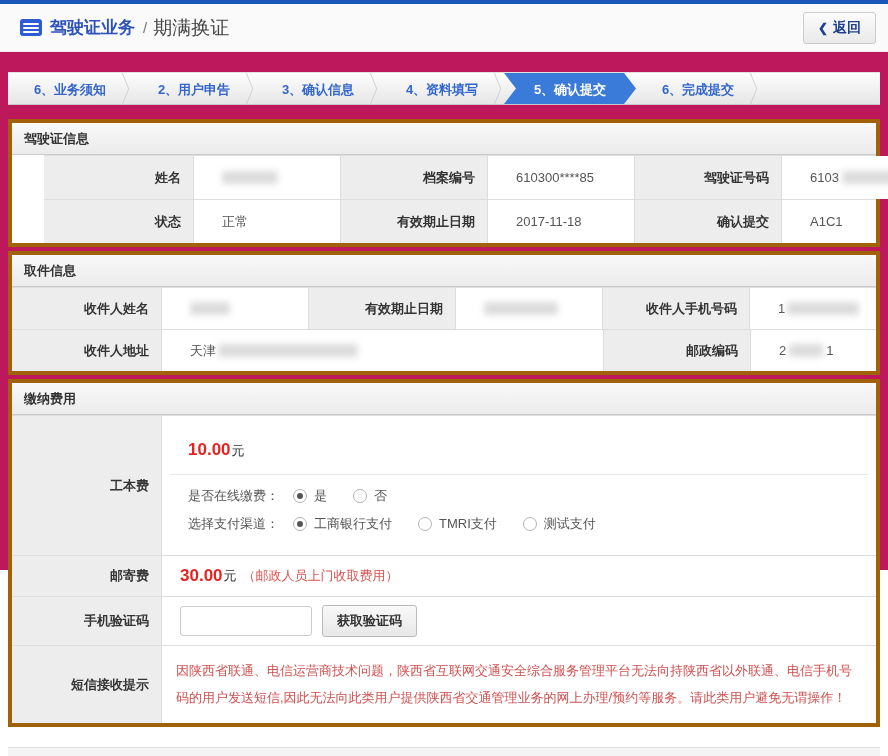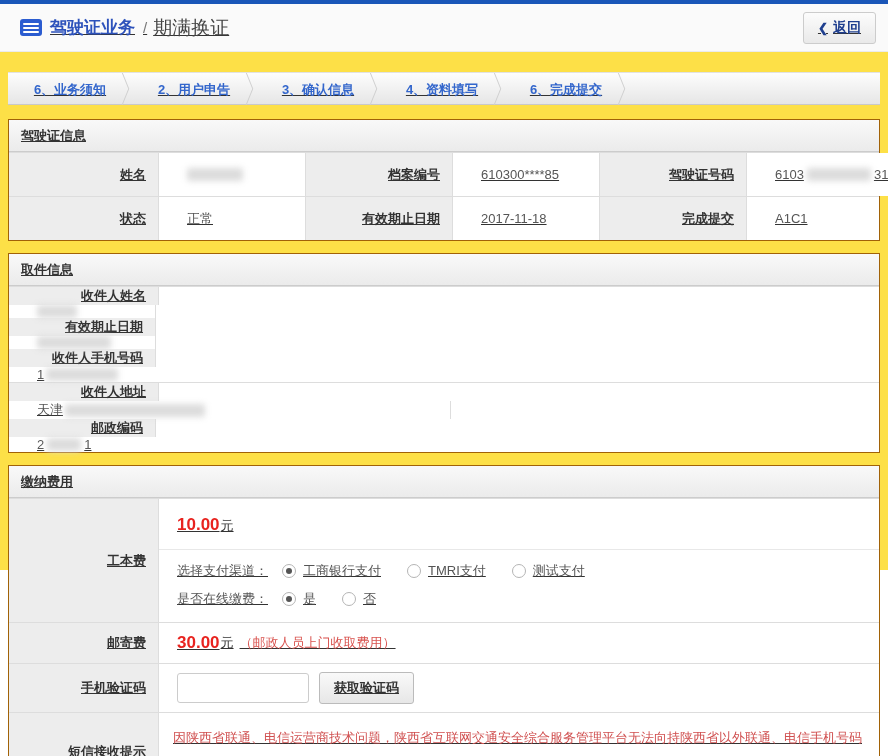--- a/index.html
+++ b/index.html
@@ -1,21 +1,21 @@
 <!DOCTYPE html>
 <html><head>
 <meta charset="utf-8">
 <style>
   * { margin:0; padding:0; box-sizing:border-box; }
   html,body { width:888px; height:756px; }
   body {
     font-family:"Liberation Sans","DejaVu Sans",sans-serif;
     background:#ffffff; color:#333; font-size:13px; overflow:hidden;
   }
-  .page { width:888px; height:570px; position:relative; background:#fde047;text-decoration:underline; }
+  .page { width:888px; height:570px; position:relative; background:#be185d; }
 
   
   .top-strip { height:4px; background:#1a56b8; }
 
   
   .header {
     height:48px; background:#fafafa; border-bottom:1px solid #ebebeb;
     display:flex; align-items:center; padding:0 12px 0 20px;
   }
   .doc-icon {
@@ -51,49 +51,49 @@
   }
   .step .sep-top { top:0; transform:skewX(22deg); }
   .step .sep-bottom { bottom:0; transform:skewX(-22deg); }
   .step.active {
     background:#3a7ad9; color:#fff; width:132px;
     clip-path:polygon(0 0, calc(100% - 12px) 0, 100% 50%, calc(100% - 12px) 100%, 0 100%, 12px 50%);
   }
   .step-filler { flex:1; }
 
   
-  .panel { margin:14px 8px 0 8px; border:1px solid #a16207; background:#fff; }
-  .panel + .panel { margin-top:12px; }
+  .panel { margin:14px 8px 0 8px; border:4px solid #a16207; background:#fff; }
+  .panel + .panel { margin-top:4px; }
   .panel-header {
     height:32px; line-height:31px; padding-left:12px;
     background:linear-gradient(#f9f9f9,#ebebeb);
     border-bottom:1px solid #ccc; font-weight:bold; color:#333; font-size:13px;
   }
   .row { display:flex; border-top:1px solid #ddd; align-items:stretch; }
   .row:first-of-type { border-top:none; }
   .cell-label {
     background:#ededed; color:#333; font-weight:bold;
     display:flex; align-items:center; justify-content:flex-end;
     padding-right:12px; border-right:1px solid #ddd;
   }
   .cell-value {
     display:flex; align-items:center; padding-left:28px; color:#555;
     border-right:1px solid #ddd; background:#fff;
   }
   .cell-value.last { border-right:none; }
   .w-label { width:150px; min-width:150px; }
   .w-val { width:147px; min-width:147px; }
   .w-val-wide { flex:1; }
-  .h-44 { min-height:44px; }
-  .h-42 { min-height:42px;flex-direction:column; }
+  .h-44 { min-height:44px;margin-left:32px; }
+  .h-42 { min-height:42px; }
 
   .redact { display:inline-block; height:13px; background:#dcdcdc; border-radius:2px; filter:blur(3px); vertical-align:middle; }
 
   
-  .fee-content { flex:1; padding:0; }
+  .fee-content { flex:1; padding:8px; }
   .fee-amount { font-size:17px; font-weight:bold; color:#e8231f; }
   .fee-yuan { font-size:13px; color:#333; margin-left:1px; }
   .fee-note { color:#d9534f; font-size:13px; margin-left:6px; }
   .fee-top { padding:16px 0 14px 18px; border-bottom:1px solid #e8e8e8; }
   .fee-radios { padding:12px 0 14px 18px; }
   .radio-line { display:flex; align-items:center; margin-top:10px; color:#555; }
   .radio-line:first-child { margin-top:0; }
   .radio-caption { color:#555; margin-right:14px; }
   .radio-opt { display:flex; align-items:center; margin-right:26px; cursor:pointer; color:#555; }
   .radio-circle {
@@ -158,20 +158,23 @@
       <span class="sep-top"></span><span class="sep-bottom"></span>
     </div>
     <div class="step">
       <span>3、确认信息</span>
       <span class="sep-top"></span><span class="sep-bottom"></span>
     </div>
     <div class="step">
       <span>4、资料填写</span>
       <span class="sep-top"></span><span class="sep-bottom"></span>
     </div>
+    <div class="step active">
+      <span>5、确认提交</span>
+    </div>
     <div class="step">
       <span>6、完成提交</span>
       <span class="sep-top"></span><span class="sep-bottom"></span>
     </div>
     <div class="step-filler"></div>
   </div>
 
   <div class="panel">
     <div class="panel-header">驾驶证信息</div>
     <div class="row h-44">
@@ -186,21 +189,21 @@
         <span>6103</span>
         <span class="redact" style="width:64px;margin:0 3px"></span>
         <span>3163X</span>
       </div>
     </div>
     <div class="row h-44">
       <div class="cell-label w-label">状态</div>
       <div class="cell-value w-val">正常</div>
       <div class="cell-label w-val">有效期止日期</div>
       <div class="cell-value w-val">2017-11-18</div>
-      <div class="cell-label w-val">完成提交</div>
+      <div class="cell-label w-val">确认提交</div>
       <div class="cell-value w-val-wide last">A1C1</div>
     </div>
   </div>
 
   <div class="panel">
     <div class="panel-header">取件信息</div>
     <div class="row h-42">
       <div class="cell-label w-label">收件人姓名</div>
       <div class="cell-value w-val">
           <span class="redact" style="width:40px"></span>
@@ -234,43 +237,43 @@
     <div class="panel-header">缴纳费用</div>
 
     <div class="row">
       <div class="cell-label w-label">工本费</div>
       <div class="fee-content">
         <div class="fee-top">
           <span class="fee-amount">10.00</span><span class="fee-yuan">元</span>
         </div>
         <div class="fee-radios">
           <div class="radio-line">
+            <span class="radio-caption">是否在线缴费：</span>
+            <span class="radio-opt">
+              <span class="radio-circle checked"></span>
+              <span>是</span>
+            </span>
+            <span class="radio-opt">
+              <span class="radio-circle"></span>
+              <span>否</span>
+            </span>
+          </div>
+          <div class="radio-line">
             <span class="radio-caption">选择支付渠道：</span>
             <span class="radio-opt">
               <span class="radio-circle checked"></span>
               <span>工商银行支付</span>
             </span>
             <span class="radio-opt">
               <span class="radio-circle"></span>
               <span>TMRI支付</span>
             </span>
             <span class="radio-opt">
               <span class="radio-circle"></span>
               <span>测试支付</span>
-            </span>
-          </div>
-          <div class="radio-line">
-            <span class="radio-caption">是否在线缴费：</span>
-            <span class="radio-opt">
-              <span class="radio-circle checked"></span>
-              <span>是</span>
-            </span>
-            <span class="radio-opt">
-              <span class="radio-circle"></span>
-              <span>否</span>
             </span>
           </div>
         </div>
       </div>
     </div>
 
     <div class="row">
       <div class="cell-label w-label" style="min-height:40px">邮寄费</div>
       <div class="cell-value w-val-wide last" style="min-height:40px;padding-left:18px">
         <span class="fee-amount">30.00</span>

